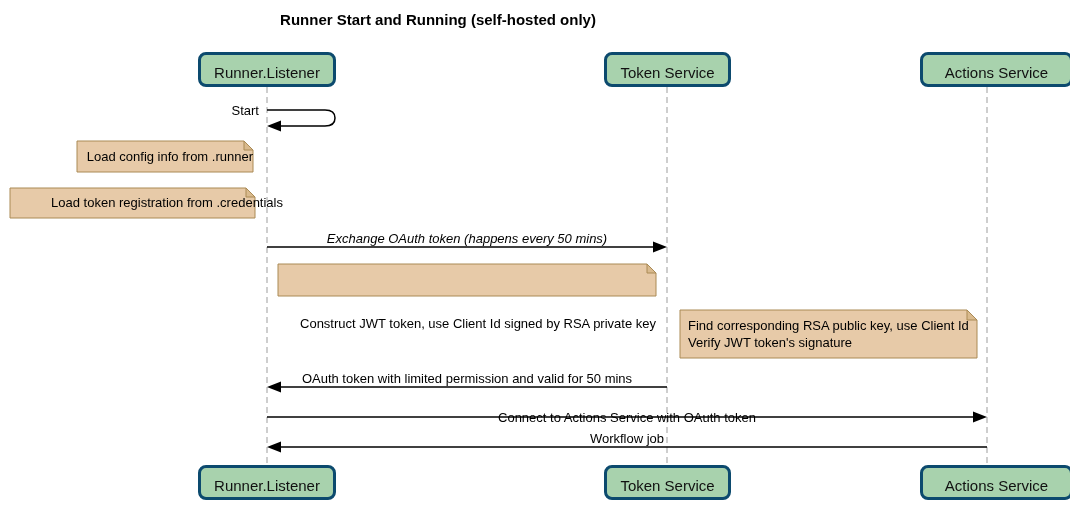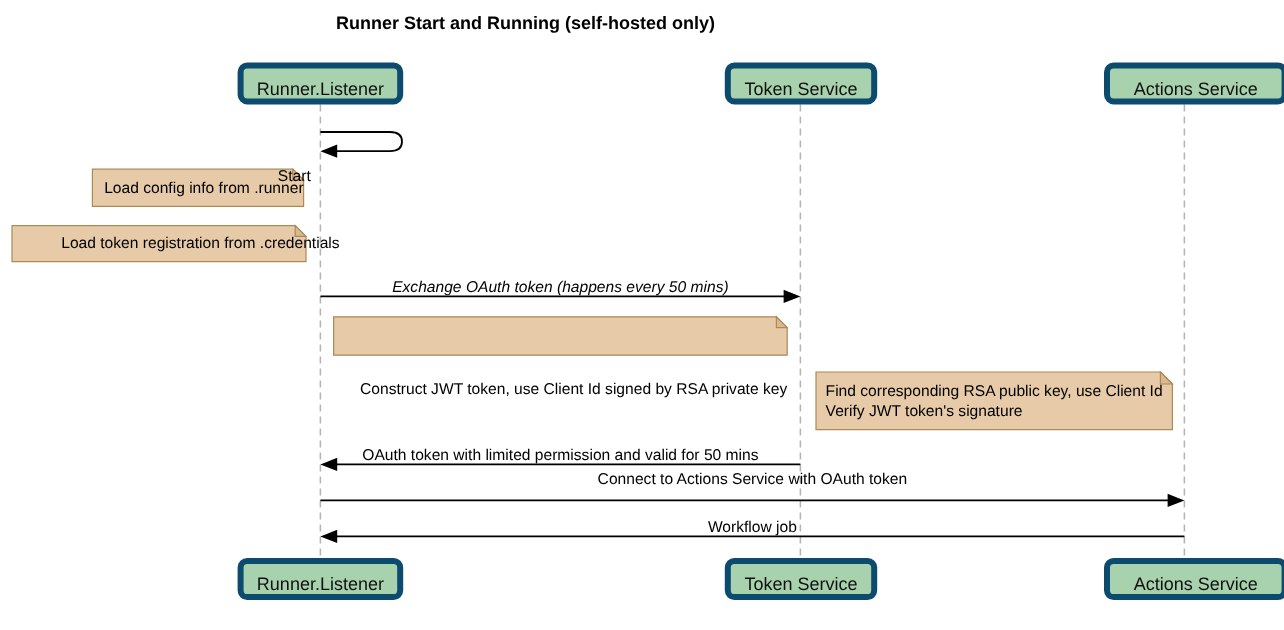--- a/index.html
+++ b/index.html
@@ -21,38 +21,38 @@
     font-size: 15px;
     font-weight: bold;
     color: #000000;
   }
   .participant {
     position: absolute;
     height: 35px;
     line-height: 35px;
     text-align: center;
     background: #a8d2ad;
-    border: 5px solid #0c4a6e;
+    border: 3px solid #0c4a6e;
     border-radius: 8px;
     font-size: 15px;
     color: #111111;
   }
   .p-runner  { left: 198px; width: 138px; }
   .p-token   { left: 604px; width: 127px; }
   .p-actions { left: 920px; width: 153px; }
   .row-top    { top: 52px; }
   .row-bottom { top: 465px; }
   .msg-label {
     position: absolute;
     font-size: 13px;
     color: #000000;
     white-space: nowrap;
     transform: translateX(-50%);
   }
-  .msg-label.right-align { transform: none; margin-top: 36px; }
+  .msg-label.right-align { transform: none; }
   .note-label {
     position: absolute;
     font-size: 13px;
     color: #000000;
     white-space: nowrap;
     text-align: right;
   }
   .note-label.multiline { text-align: left; line-height: 17px; }
 </style>
 </head>
@@ -100,21 +100,21 @@
   <div class="participant p-token row-top">Token Service</div>
   <div class="participant p-actions row-top">Actions Service</div>
 
   <div class="participant p-runner row-bottom">Runner.Listener</div>
   <div class="participant p-token row-bottom">Token Service</div>
   <div class="participant p-actions row-bottom">Actions Service</div>
 
   <div class="msg-label right-align" style="top:103px; right:811px;">Start</div>
   <div class="msg-label" style="top:231px; left:467px;font-style:italic;">Exchange OAuth token (happens every 50 mins)</div>
   <div class="msg-label" style="top:371px; left:467px;">OAuth token with limited permission and valid for 50 mins</div>
-  <div class="msg-label" style="top:391px; left:627px;">Connect to Actions Service with OAuth token</div>
+  <div class="msg-label" style="top:410px; left:627px;">Connect to Actions Service with OAuth token</div>
   <div class="msg-label" style="top:431px; left:627px;">Workflow job</div>
 
   <div class="note-label" style="left:77px; top:141px; width:176px; line-height:31px;">Load config info from .runner</div>
   <div class="note-label" style="left:10px; top:188px; width:245px; line-height:30px;margin-left:28px;">Load token registration from .credentials</div>
   <div class="note-label" style="left:278px; top:264px; width:378px; line-height:32px;margin-top:44px;">Construct JWT token, use Client Id signed by RSA private key</div>
   <div class="note-label multiline" style="left:688px; top:317px; width:285px;">
     <div>Find corresponding RSA public key, use Client Id</div>
     <div>Verify JWT token's signature</div>
   </div>
 

